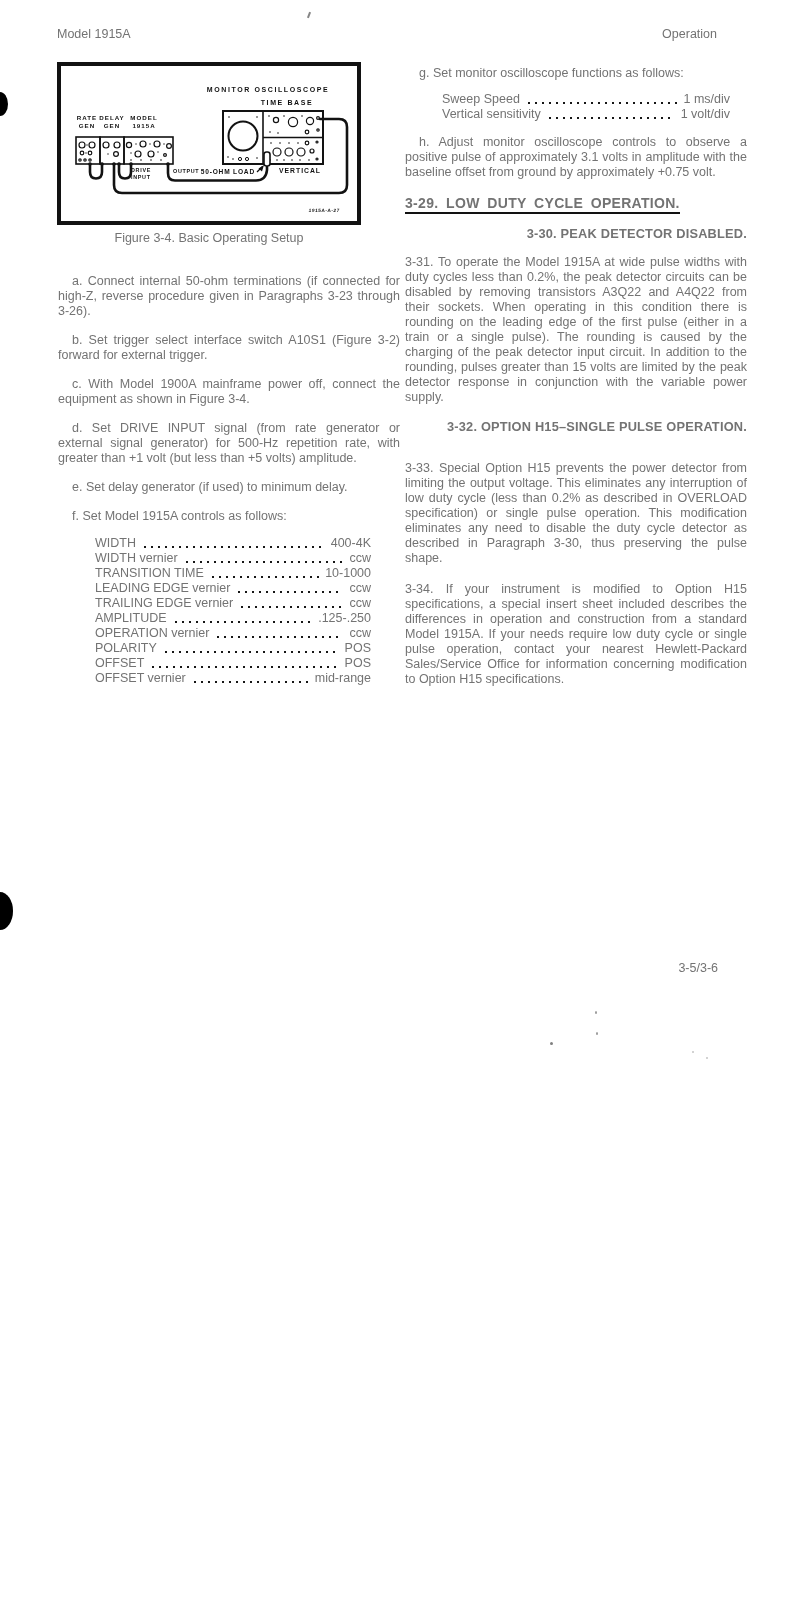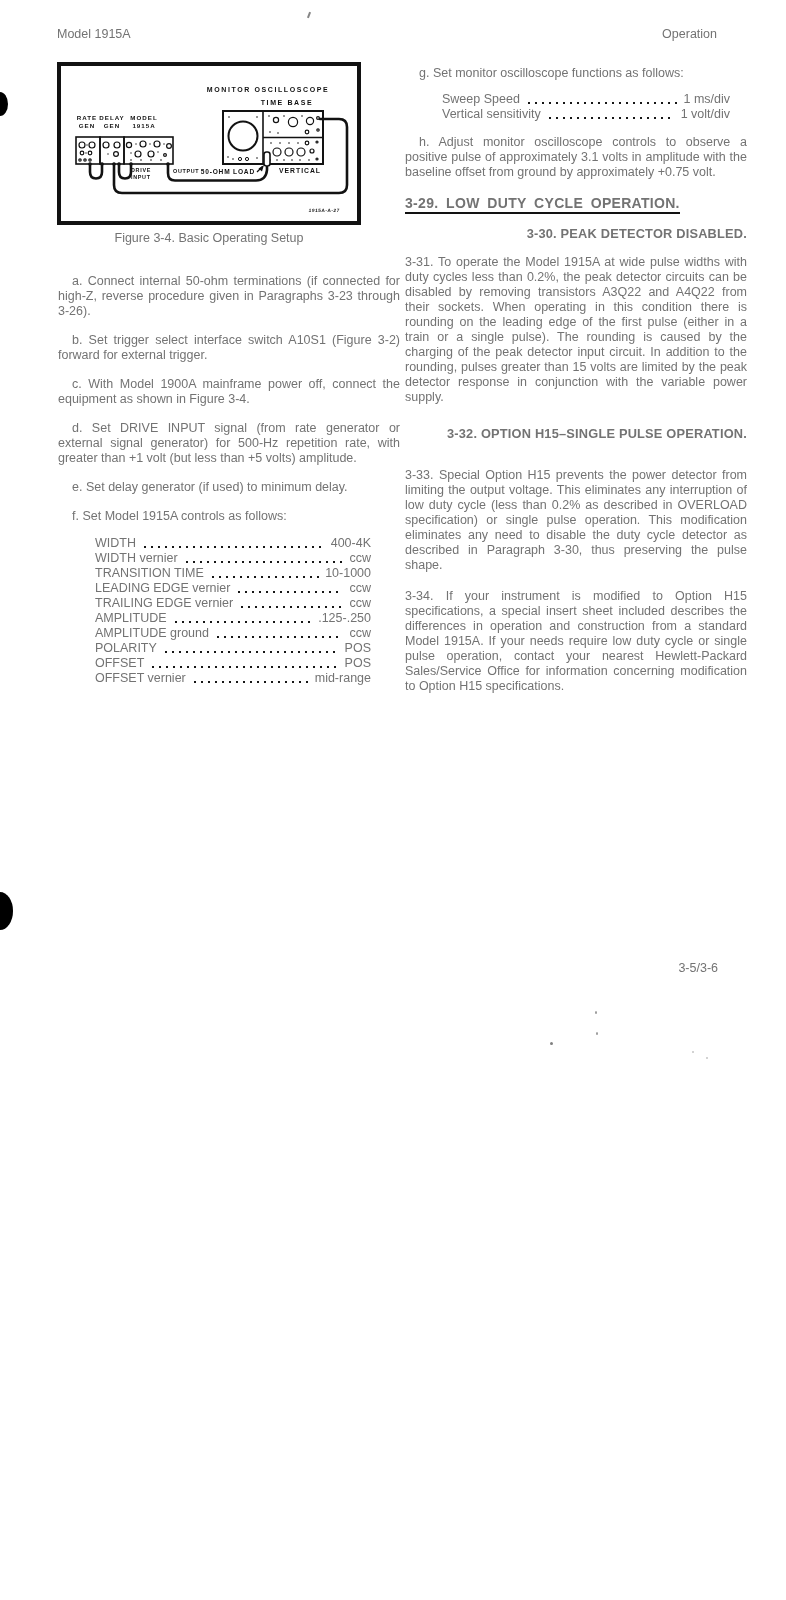--- a/index.html
+++ b/index.html
@@ -49,21 +49,21 @@
   .lrow .leader { flex:1 1 auto; align-self:flex-end; height:12px;
     margin:0 6px;
     background:radial-gradient(circle at 3px 8px, #161616 1.1px, rgba(0,0,0,0) 1.5px) repeat-x;
     background-size:7px 12px; }
 
   .h-major { margin:16px 0 15px 0; font-size:14px; font-weight:bold;
     letter-spacing:.3px; word-spacing:3.5px; text-align:left; }
   .h-major span { border-bottom:2px solid #121212; padding-bottom:1px; }
   .h-minor { margin:15px 0 14px 2px; font-size:12.8px; font-weight:bold;
     letter-spacing:.2px; text-align:right; }
-  .h-minor.gap-top { margin-top:21px; }
+  .h-minor.gap-top { margin-top:14px; }
   .p-body { margin-bottom:14px; }
   .p-body.gap-top { margin-top:27px; }
 
   .page-num { position:absolute; top:961px; right:68px; font-size:12.5px; }
 </style>
 </head>
 <body>
 
 <div class="page">
 
@@ -246,21 +246,21 @@
         <span class="lbl">TRAILING EDGE vernier</span>
         <span class="leader"></span>
         <span class="val">ccw</span>
       </div>
         <div class="lrow">
         <span class="lbl">AMPLITUDE</span>
         <span class="leader"></span>
         <span class="val">.125-.250</span>
       </div>
         <div class="lrow">
-        <span class="lbl">AMPLITUDE ground</span>
+        <span class="lbl">OPERATION vernier</span>
         <span class="leader"></span>
         <span class="val">ccw</span>
       </div>
         <div class="lrow">
         <span class="lbl">POLARITY</span>
         <span class="leader"></span>
         <span class="val">POS</span>
       </div>
         <div class="lrow">
         <span class="lbl">OFFSET</span>

